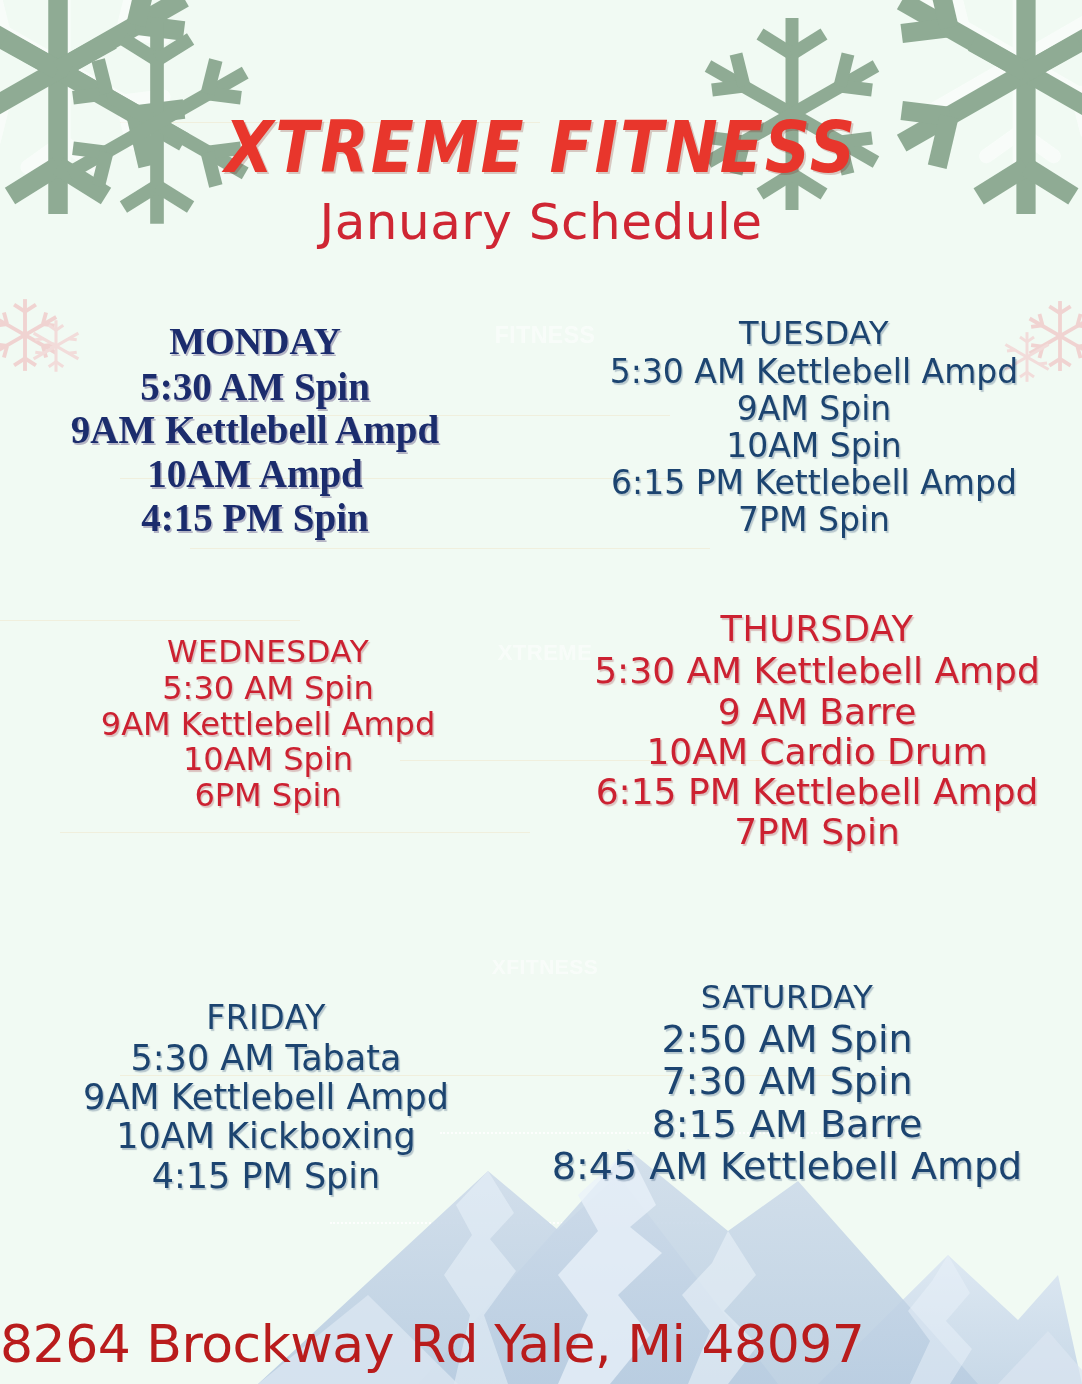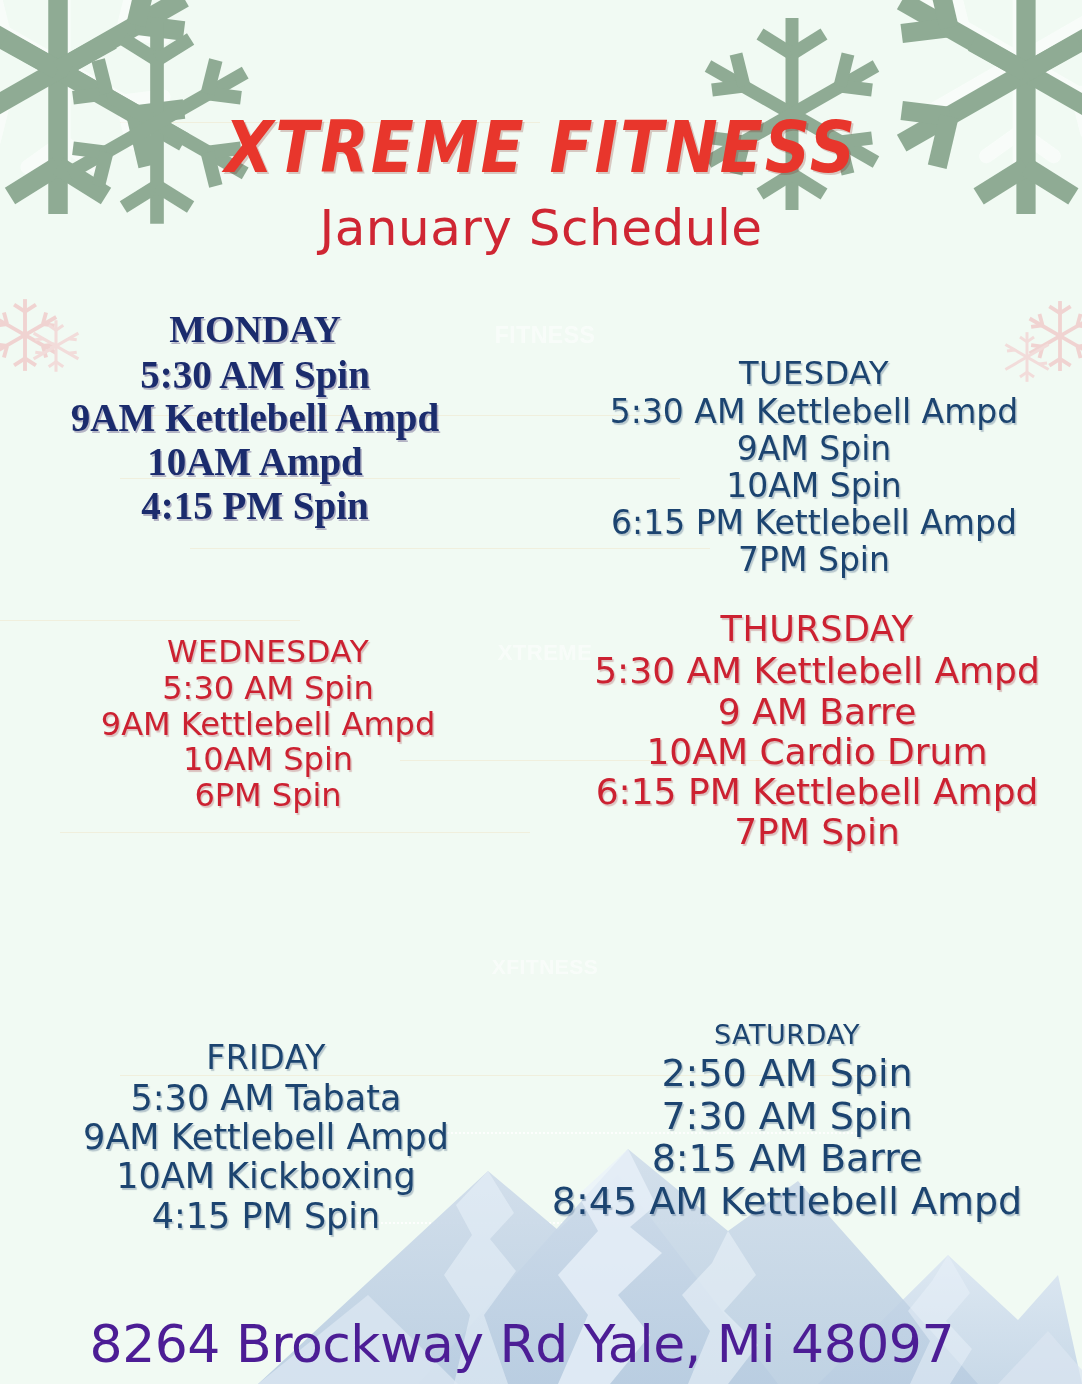--- a/index.html
+++ b/index.html
@@ -90,21 +90,21 @@
     font-style: italic;
     font-weight: 700;
     font-size: 63px;
     line-height: 1;
     letter-spacing: 2px;
     color: #e8362c;
     text-shadow: 2px 2px 0 rgba(120,25,20,.22);
     transform: scaleY(1.12) scaleX(1.0);
   }
   .brand-subtitle {
-    margin: 8px;
+    margin: 2px;
     padding-top: 22px;
     font-family: "DejaVu Sans", sans-serif;
     font-weight: 400;
     font-size: 50px;
     line-height: 1;
     letter-spacing: .5px;
     color: #cf2633;
   }
 
   
@@ -141,21 +141,21 @@
   .style-serif .class-line { font-size: 38px; }
 
   
   .style-navy .day-name,
   .style-navy .class-line {
     font-family: "DejaVu Sans", sans-serif;
     font-weight: 400;
     color: #1c4470;
     text-shadow: 1.5px 1.5px 1px rgba(20,55,95,.26);
   }
-  .style-navy .day-name { font-size: 33px; letter-spacing: .5px; margin-top: 40px; }
+  .style-navy .day-name { font-size: 33px; letter-spacing: .5px; }
   .style-navy .class-line { font-size: 33px; }
 
   
   .style-red .day-name,
   .style-red .class-line {
     font-family: "DejaVu Sans", sans-serif;
     font-weight: 400;
     color: #cc2131;
     text-shadow: 1.5px 1.5px 1px rgba(150,25,35,.25);
   }
@@ -171,45 +171,45 @@
 
   #block-wednesday .day-name { font-size: 31px; }
   #block-wednesday .class-line { font-size: 32px; }
 
   #block-thursday .day-name { font-size: 35px; }
   #block-thursday .class-line { font-size: 36px; }
 
   #block-friday .day-name { font-size: 33px; }
   #block-friday .class-line { font-size: 35px; }
 
-  #block-saturday .day-name { font-size: 27px; }
+  #block-saturday .day-name { font-size: 32px; }
   #block-saturday .class-line { font-size: 38px; }
 
   
-  #block-monday    { left: 0px;   top: 8px;   width: 510px; }
+  #block-monday    { left: 0px;   top: 20px;   width: 510px; }
   #block-tuesday   { left: 546px; top: 16px;  width: 536px; }
   #block-wednesday { left: 18px;  top: 334px; width: 500px; }
   #block-thursday  { left: 552px; top: 310px; width: 530px; }
   #block-friday    { left: 16px;  top: 700px; width: 500px; }
   #block-saturday  { left: 492px; top: 680px; width: 590px; }
 
   
   .address {
     position: absolute;
     left: 0;
     top: 1318px;
     width: 954px;
-    text-align: right;
+    text-align: left;
     z-index: 4;
     margin: 0;
     font-family: "DejaVu Sans", sans-serif;
     font-weight: 400;
     font-size: 52px;
     line-height: 1;
-    color: #4c1d95;
+    color: #b91c1c;
     letter-spacing: -.5px;
     white-space: nowrap;
   }
 </style>
 </head>
 <body>
 
 <div class="poster">
 
   <div class="decor-layer">

